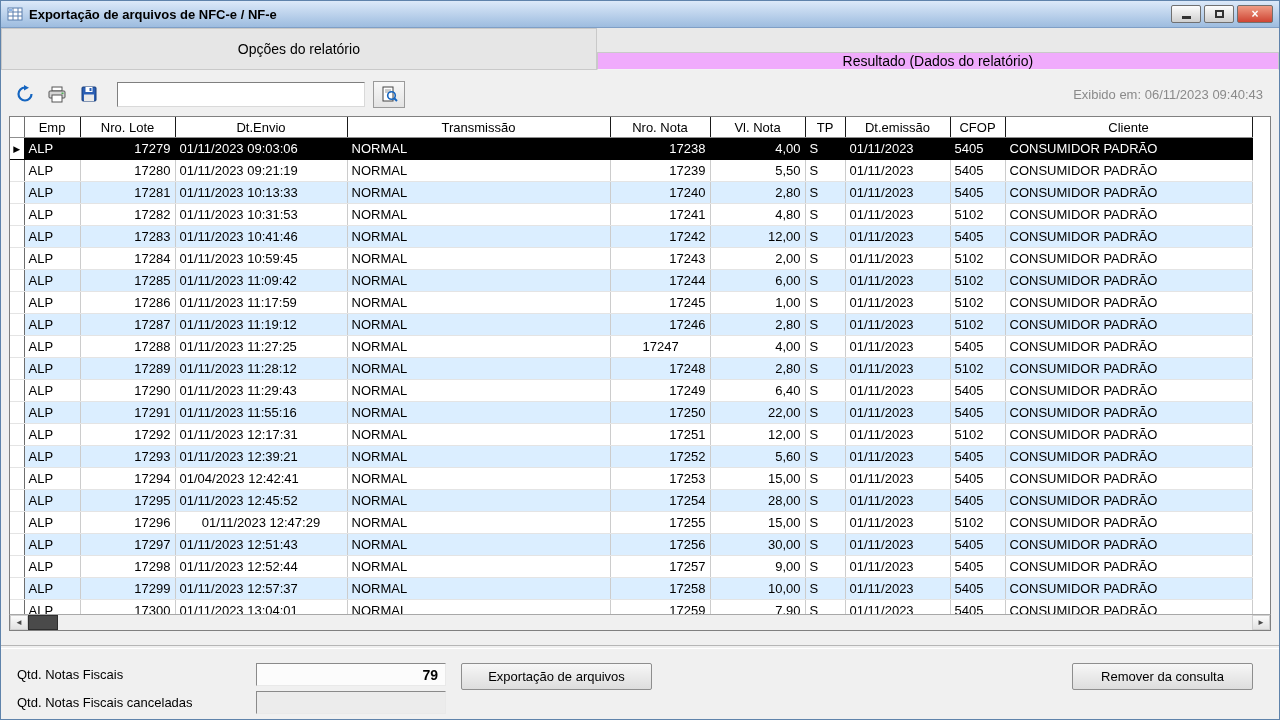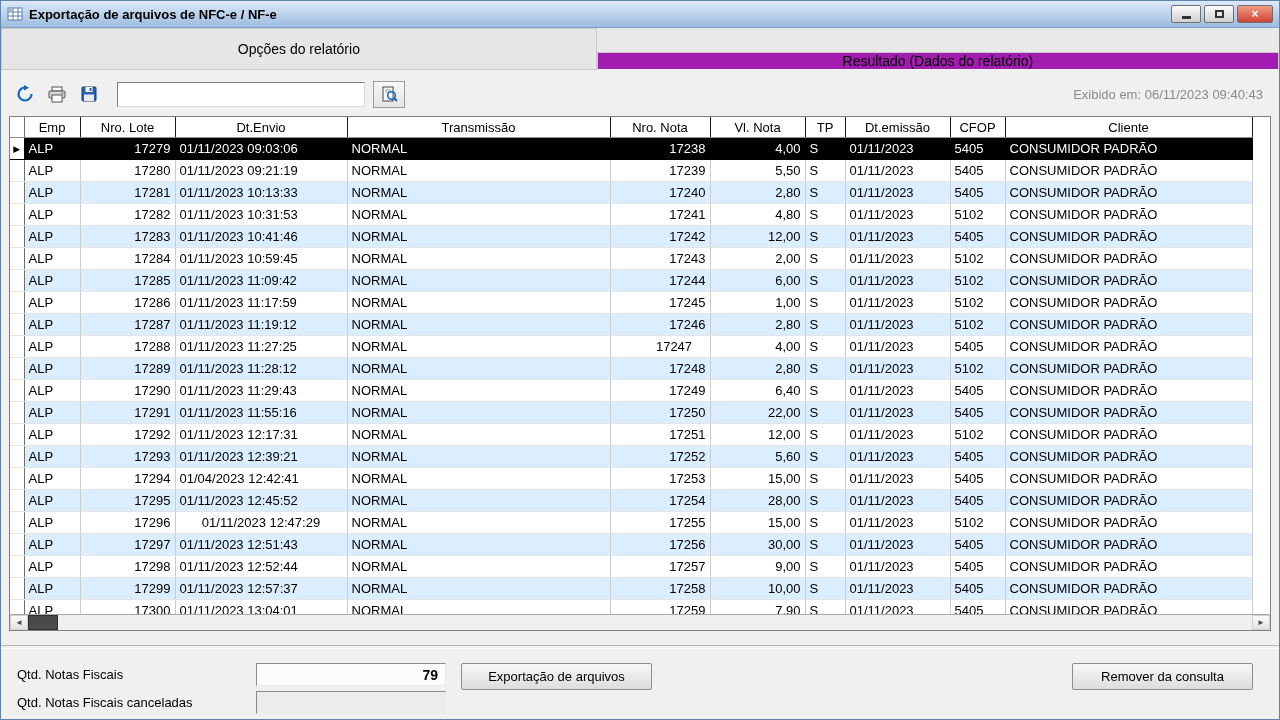--- a/index.html
+++ b/index.html
@@ -31,21 +31,21 @@
   .winbtn.close { width:36px; background:linear-gradient(#ef9c85, #cf4433); color:#fff; font-weight:bold; font-size:12px; line-height:1; }
   .glyph-min { width:9px; height:3px; background:#333; margin-top:7px; }
   .glyph-max { width:9px; height:8px; border:2px solid #333; box-sizing:border-box; }
   
   .tabbar { flex:0 0 30px; display:flex; background:#e9e9e9; }
   .tab {
     display:flex; align-items:center; justify-content:center;
     font-size:14px; border:1px solid #c9c9c9; background:#e6e6e6;
   }
   .tab.inactive { width:46.6%; }
-  .tab.active { width:53.4%; background:#a21caf; border-bottom-color:#f4f4f4;margin-top:24px; }
+  .tab.active { width:53.4%; background:#f0abfc; border-bottom-color:#f4f4f4;margin-top:24px; }
   
   .toolbar { flex:0 0 36px; display:flex; align-items:center; padding:6px 12px 0 12px; gap:8px; }
   .tool-btn {
     width:24px; height:24px; border:none; background:transparent; padding:0;
     display:flex; align-items:center; justify-content:center;
   }
   .filter-input {
     box-sizing:border-box; width:248px; height:25px; margin-left:8px;
     border:1px solid #7f7f7f; border-right-color:#d9d9d9; border-bottom-color:#d9d9d9;
     background:#fff; padding:0 4px; font-size:13px; font-family:"Liberation Sans", sans-serif;
@@ -339,21 +339,21 @@
               <td style="text-align: left;">01/11/2023</td>
               <td style="text-align: left;">5102</td>
               <td style="text-align: left;">CONSUMIDOR PADRÃO</td>
             </tr>
             <tr>
               <td class="indicator"></td>
               <td style="text-align: left;">ALP</td>
               <td style="text-align: right;">17288</td>
               <td style="text-align: left;">01/11/2023 11:27:25</td>
               <td style="text-align: left;">NORMAL</td>
-              <td style="text-align: center; padding-left: 32px;">17247</td>
+              <td style="text-align: left; padding-left: 32px;">17247</td>
               <td style="text-align: right;">4,00</td>
               <td style="text-align: left;">S</td>
               <td style="text-align: left;">01/11/2023</td>
               <td style="text-align: left;">5405</td>
               <td style="text-align: left;">CONSUMIDOR PADRÃO</td>
             </tr>
             <tr class="alt">
               <td class="indicator"></td>
               <td style="text-align: left;">ALP</td>
               <td style="text-align: right;">17289</td>

